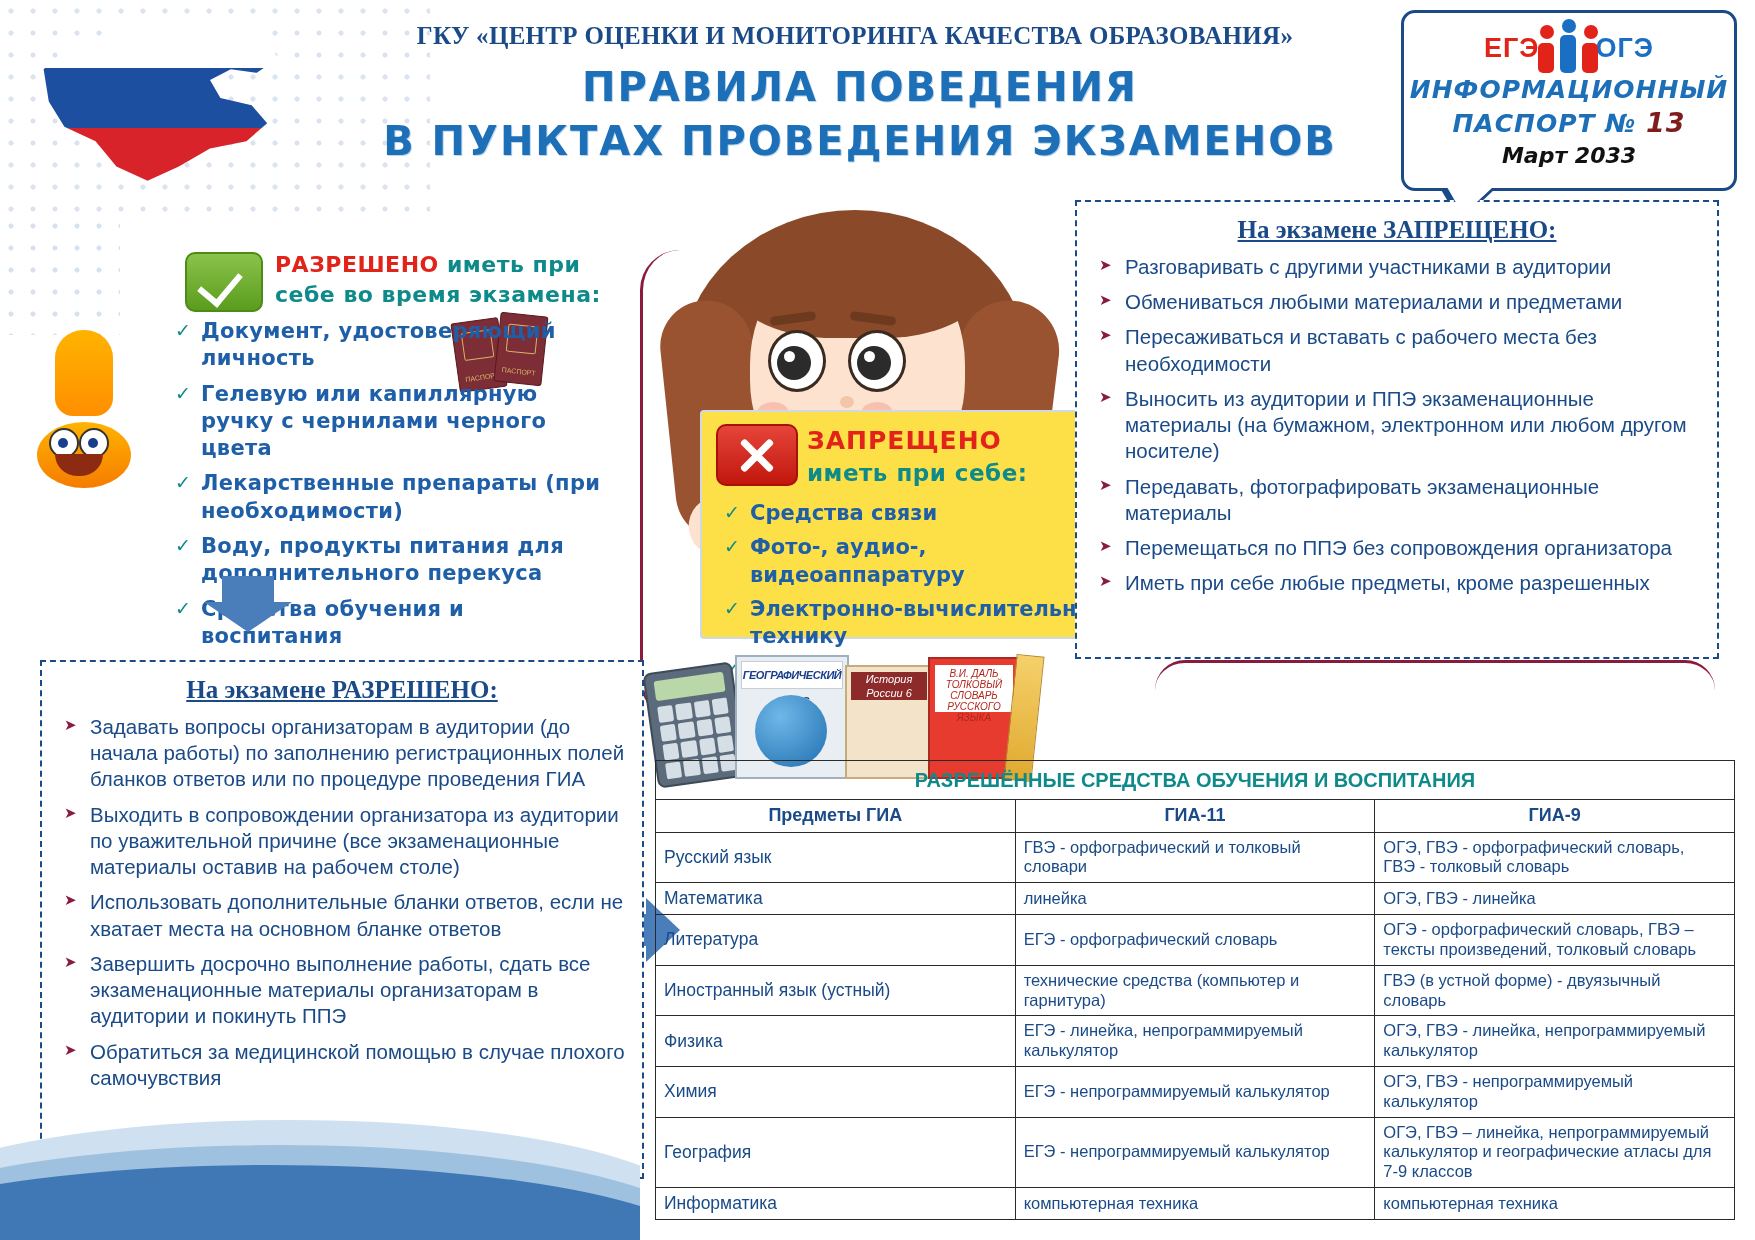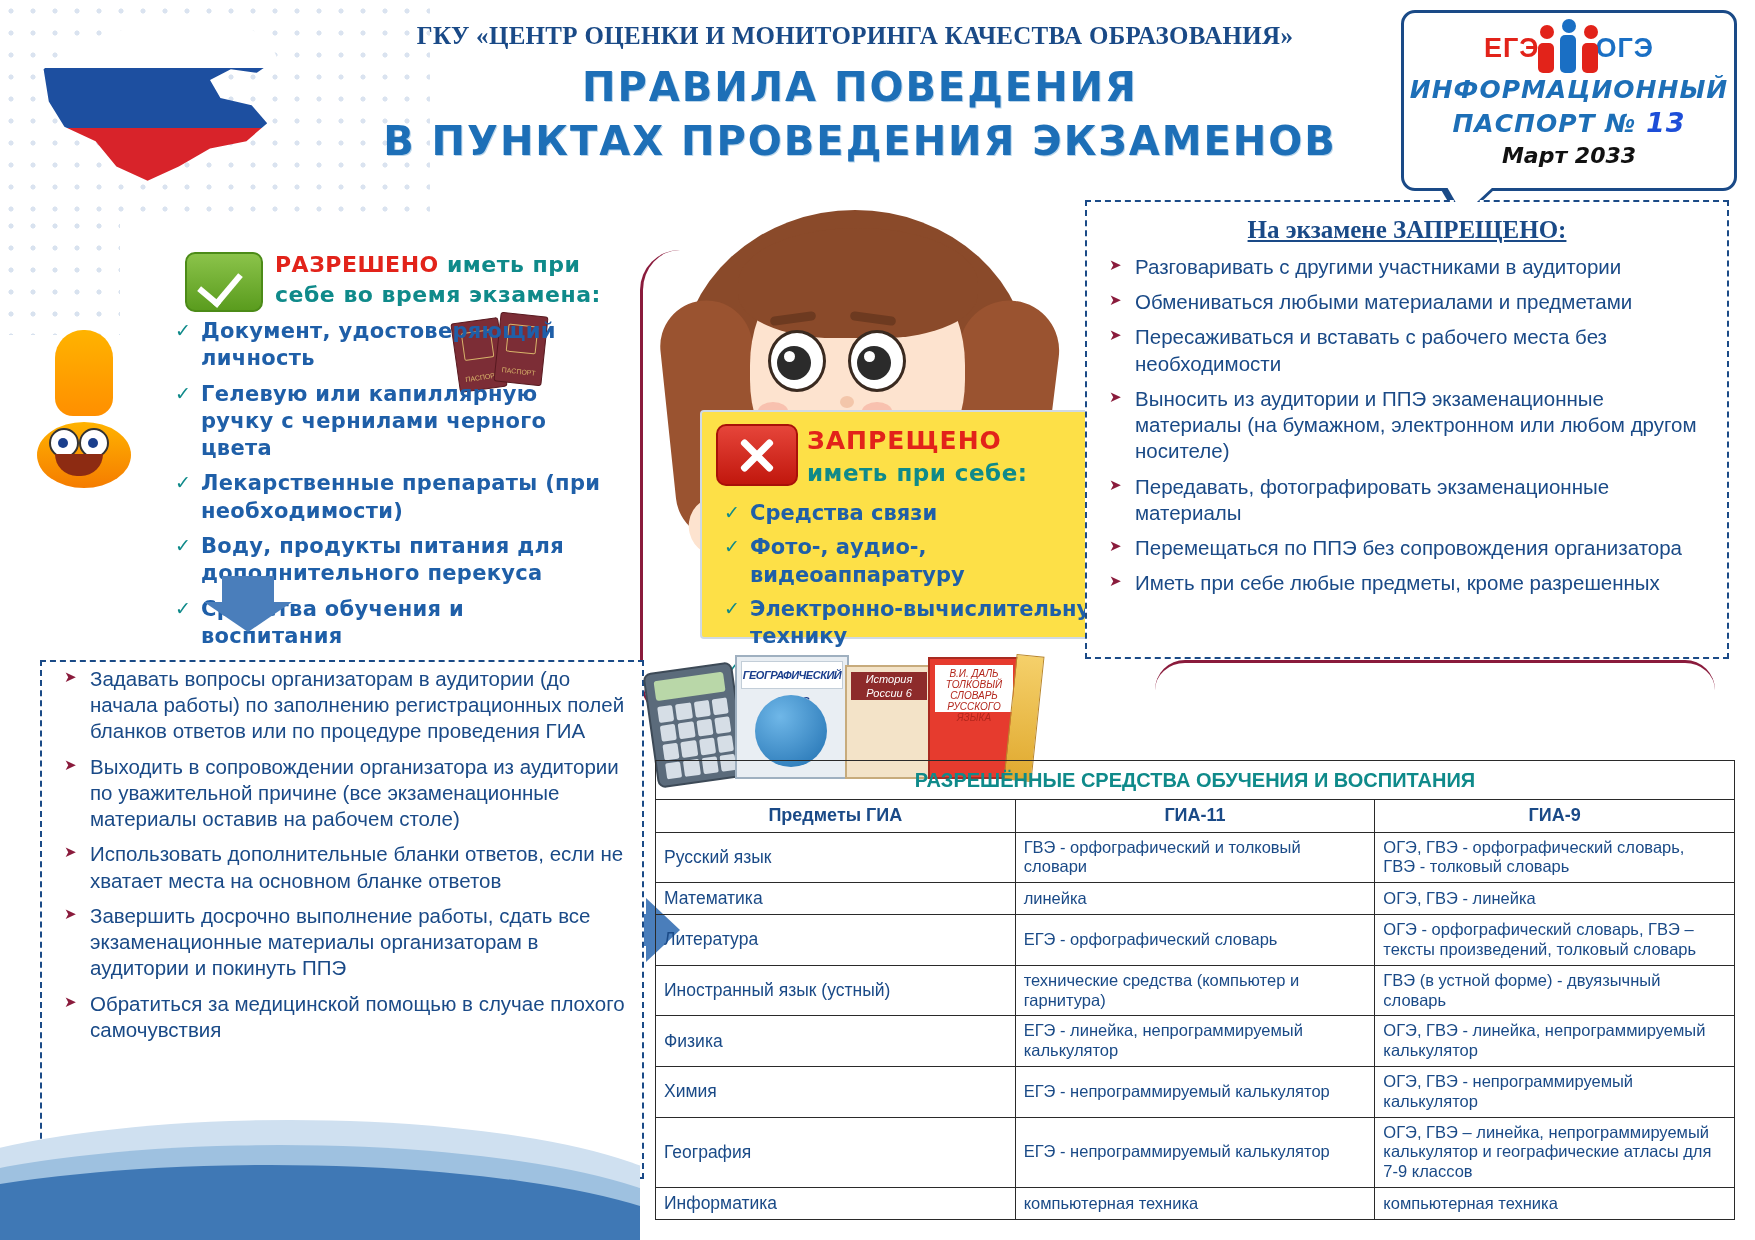--- a/index.html
+++ b/index.html
@@ -76,21 +76,21 @@
   .bubble .line1{
     position:absolute;left:0;right:0;top:62px;text-align:center;
     font-family:"DejaVu Sans",sans-serif;font-style:italic;font-weight:bold;
     font-size:25px;color:#1d6fb7;letter-spacing:1px;
   }
   .bubble .line2{
     position:absolute;left:0;right:0;top:94px;text-align:center;
     font-family:"DejaVu Sans",sans-serif;font-style:italic;font-weight:bold;
     font-size:25px;color:#1d6fb7;letter-spacing:1px;
   }
-  .bubble .line2 b{color:#1d4ed8;font-size:27px;}
+  .bubble .line2 b{color:#7f1d1d;font-size:27px;}
   .bubble .date{
     position:absolute;left:0;right:0;top:130px;text-align:center;
     font-family:"DejaVu Sans",sans-serif;font-style:italic;font-weight:bold;
     font-size:22px;color:#111;
   }
   
   .allowed-head{
     position:absolute;left:185px;top:250px;width:420px;
   }
   .chk-badge{
@@ -207,21 +207,21 @@
   .allowed-exam ul, .forb-exam ul{
     margin:4px 0 0;padding:0 16px 0 22px;list-style:none;
   }
   .allowed-exam li, .forb-exam li{
     position:relative;padding-left:26px;margin-bottom:9px;
     font-family:"Liberation Sans",sans-serif;font-size:20.5px;color:#1a4a87;line-height:1.28;
   }
   .allowed-exam li:before, .forb-exam li:before{
     content:"\27A4";position:absolute;left:0;top:1px;color:#8a1b3c;font-size:15px;
   }
-  .forb-exam{right:26px;top:200px;width:640px;height:455px;}
+  .forb-exam{right:36px;top:200px;width:640px;height:455px;}
   
   .arrow-down{
     position:absolute;left:248px;top:576px;width:0;height:0;
   }
   .arrow-down .stem{position:absolute;left:-26px;top:0;width:52px;height:26px;background:#4a7ebb;}
   .arrow-down .head{position:absolute;left:-44px;top:26px;width:0;height:0;border-left:44px solid transparent;border-right:44px solid transparent;border-top:30px solid #4a7ebb;}
   .arrow-right{
     position:absolute;left:1140px;top:430px;width:0;height:0;
   }
   .arrow-right .stem{position:absolute;left:0;top:-14px;width:34px;height:28px;background:#a81109;}
@@ -371,20 +371,21 @@
 <div class="arrow-down">
     <span class="stem"></span>
     <span class="head"></span>
   </div>
 <div class="arrow-right2">
     <span class="stem"></span>
     <span class="head"></span>
   </div>
 
 <div class="dashed-box allowed-exam">
+  <h3>На экзамене РАЗРЕШЕНО:</h3>
   <ul>
     <li>Задавать вопросы организаторам в аудитории (до начала работы) по заполнению регистрационных полей бланков ответов или по процедуре проведения ГИА</li>
     <li>Выходить в сопровождении организатора из аудитории по уважительной причине (все экзаменационные материалы оставив на рабочем столе)</li>
     <li>Использовать дополнительные бланки ответов, если не хватает места на основном бланке ответов</li>
     <li>Завершить досрочно выполнение работы, сдать все экзаменационные материалы организаторам в аудитории и покинуть ППЭ</li>
     <li>Обратиться за медицинской помощью в случае плохого самочувствия</li>
   </ul>
 </div>
 
 <div class="dashed-box forb-exam">

